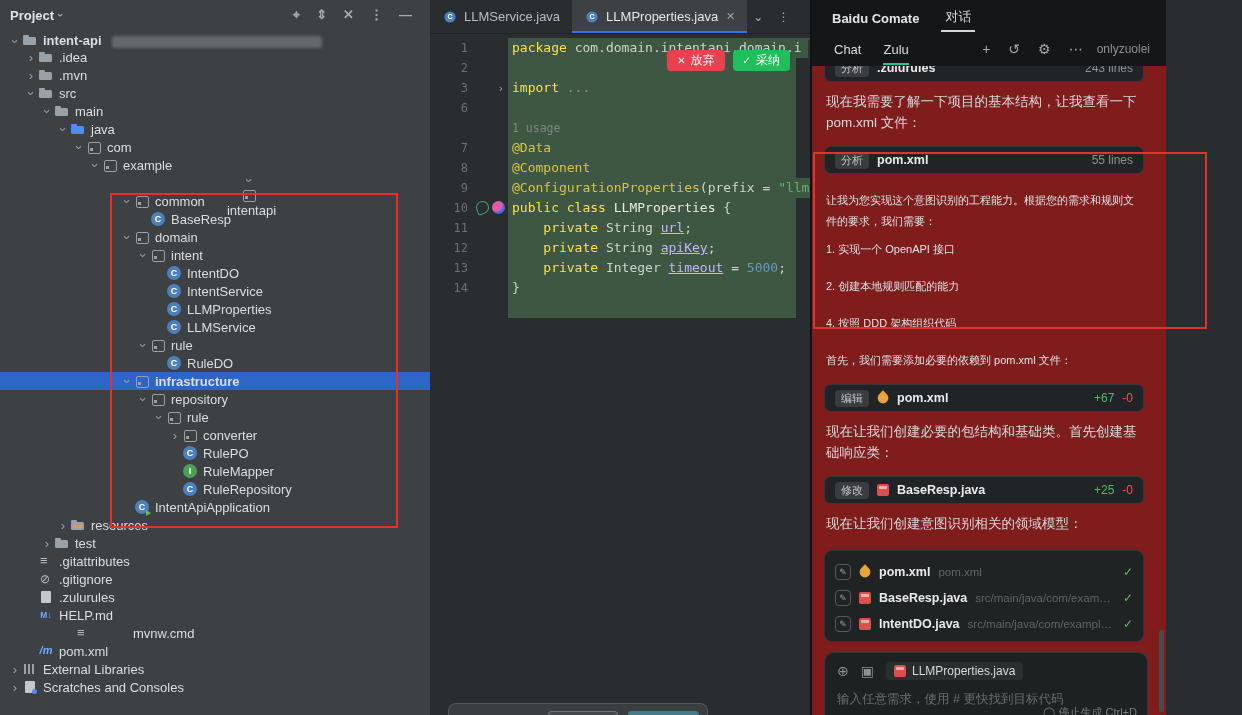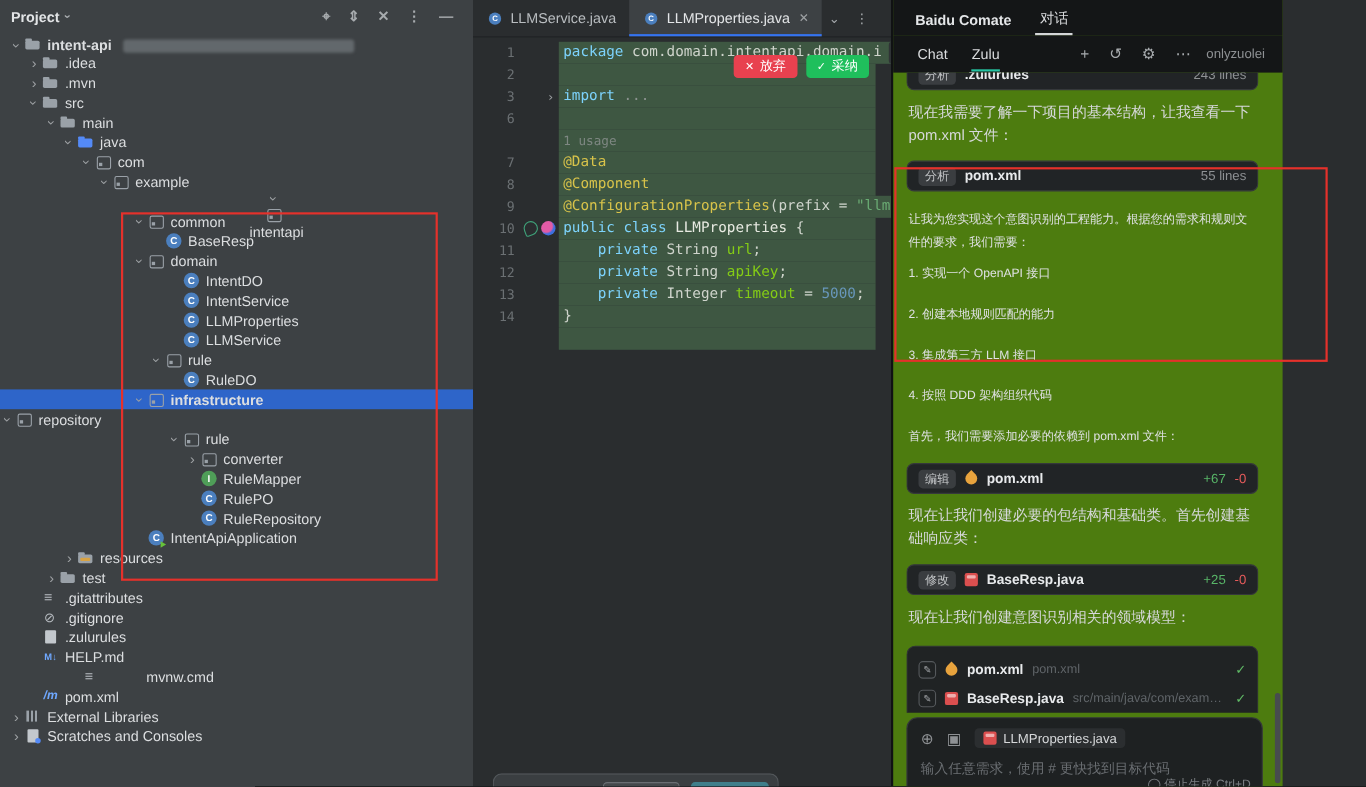--- a/index.html
+++ b/index.html
@@ -65,42 +65,42 @@
   .code{position:absolute;top:34px;left:0;right:0;font-family:"DejaVu Sans Mono",monospace;font-size:13px;padding-top:4px;}
   .cline{display:flex;height:20px;line-height:20px;white-space:pre;}
   .lnum{width:46px;text-align:right;padding-right:8px;color:#6B7073;font-size:12px;flex:none;}
   .lgut{width:32px;flex:none;position:relative;}
   .fold{color:#9DA0A3;font-size:11px;position:absolute;right:4px;top:1px;}
   .gicon{width:13px;height:13px;border-radius:50%;display:inline-block;position:absolute;top:3px;}
   .gicon.spring{left:0;border:1.6px solid #3FA37A;transform:rotate(-20deg);border-radius:50% 50% 50% 2px;}
   .gicon.ai{left:16px;background:radial-gradient(circle at 35% 35%,#E25BA6 0 45%,#3D6FE0 60%);}
   .ctext{flex:1;margin-right:14px;padding-left:4px;color:#CFD4CC;}
   .ctext.diff{background:#3E5742;}
-  .tk-kw{color:#7dd3fc;margin-top:22px;}
+  .tk-kw{color:#fde047;margin-top:22px;}
   .tk-ann{color:#D8C34A;}
   .tk-str{color:#6AAB73;}
-  .tk-fld{color:#84cc16;}
+  .tk-fld{color:#c4b5fd;text-decoration:underline;}
   .tk-num{color:#6897BB;}
   .tk-pl{color:#CFD4CC;}
   .tk-cls{color:#E8EAE2;}
   .tk-fold{color:#8C9390;}
   .hint{color:#7E8782;font-size:11.5px;}
   .line-widget{display:inline-flex;align-items:center;background:#2F3335;border-radius:3px;padding:0 4px;margin-left:6px;color:#C6C9CB;font-size:11px;gap:4px;}
   .diff-actions{position:absolute;top:50px;right:20px;display:flex;gap:8px;font-size:12px;}
   .btn{border-radius:4px;color:#fff;padding:2px 10px;display:flex;align-items:center;gap:5px;font-family:"Liberation Sans",sans-serif;}
   .btn .bi{font-size:10px;}
   .btn-reject{background:#E8414F;}
   .btn-accept{background:#1FBF5C;}
   .editor-popup{position:absolute;left:18px;top:703px;width:260px;height:14px;background:#3A3E41;border:1px solid #54585C;border-bottom:none;border-radius:8px 8px 0 0;}
   .editor-popup .pbtn{position:absolute;top:7px;height:8px;border-radius:4px 4px 0 0;}
   .editor-popup .pbtn.ghost{left:99px;width:70px;background:#44484B;border:1px solid #6E7378;border-bottom:none;}
   .editor-popup .pbtn.primary{left:179px;width:71px;background:#3F7E8A;}
 
   
-  .chat{position:absolute;left:810px;top:0;width:356px;height:715px;background:#4d7c0f;border-left:2px solid #101213;}
+  .chat{position:absolute;left:810px;top:0;width:356px;height:715px;background:#7f1d1d;border-left:2px solid #101213;}
   .chat-top{height:32px;display:flex;align-items:flex-end;gap:26px;padding:0 0 6px 20px;background:#141617;font-size:13px;color:#E4E6E8;}
   .ct-title{font-weight:bold;}
   .ct-tab{position:relative;color:#DADCDE;padding-bottom:0px;}
   .ct-tab::after{content:"";position:absolute;left:-4px;right:-4px;bottom:-6px;height:2px;background:#D4D6D8;}
   .chat-header{height:34px;display:flex;align-items:center;padding:0 16px 0 22px;background:#141617;font-size:13px;color:#DADCDE;}
   .ch-tab{margin-right:22px;position:relative;}
   .ch-tab.active::after{content:"";position:absolute;left:0;right:0;bottom:-8px;height:2px;background:#25C2A0;}
   .ch-icons{margin-left:auto;display:flex;gap:18px;color:#A7ABAE;font-size:14px;align-items:center;}
   .ch-user{color:#8E9194;font-size:12px;margin-left:14px;}
   .msgs{position:absolute;top:66px;left:12px;right:22px;bottom:67px;overflow:hidden;}
@@ -210,20 +210,25 @@
         <div class="trow" style="padding-left: 136px;">
           <span class="chev none">›</span>
           <span class="ic ic-class"></span>
           <span class="tlabel">BaseResp</span>
         </div>
         <div class="trow" style="padding-left: 120px;">
           <span class="chev open">›</span>
           <span class="ic ic-pkg"></span>
           <span class="tlabel">domain</span>
         </div>
+        <div class="trow" style="padding-left: 136px;">
+          <span class="chev open">›</span>
+          <span class="ic ic-pkg"></span>
+          <span class="tlabel">intent</span>
+        </div>
         <div class="trow" style="padding-left: 152px;">
           <span class="chev none">›</span>
           <span class="ic ic-class"></span>
           <span class="tlabel">IntentDO</span>
         </div>
         <div class="trow" style="padding-left: 152px;">
           <span class="chev none">›</span>
           <span class="ic ic-class"></span>
           <span class="tlabel">IntentService</span>
         </div>
@@ -245,44 +250,44 @@
         <div class="trow" style="padding-left: 152px;">
           <span class="chev none">›</span>
           <span class="ic ic-class"></span>
           <span class="tlabel">RuleDO</span>
         </div>
         <div class="trow sel" style="padding-left: 120px;">
           <span class="chev open">›</span>
           <span class="ic ic-pkg"></span>
           <span class="tlabel b">infrastructure</span>
         </div>
-        <div class="trow" style="">
+        <div class="trow" style="padding-left: 136px;">
           <span class="chev open">›</span>
           <span class="ic ic-pkg"></span>
           <span class="tlabel">repository</span>
         </div>
         <div class="trow" style="padding-left: 152px;">
           <span class="chev open">›</span>
           <span class="ic ic-pkg"></span>
           <span class="tlabel">rule</span>
         </div>
         <div class="trow" style="padding-left: 168px;">
           <span class="chev">›</span>
           <span class="ic ic-pkg"></span>
           <span class="tlabel">converter</span>
+        </div>
+        <div class="trow" style="padding-left: 168px;">
+          <span class="chev none">›</span>
+          <span class="ic ic-class"></span>
+          <span class="tlabel">RulePO</span>
         </div>
         <div class="trow" style="padding-left: 168px;">
           <span class="chev none">›</span>
           <span class="ic ic-iface"></span>
           <span class="tlabel">RuleMapper</span>
-        </div>
-        <div class="trow" style="padding-left: 168px;">
-          <span class="chev none">›</span>
-          <span class="ic ic-class"></span>
-          <span class="tlabel">RulePO</span>
         </div>
         <div class="trow" style="padding-left: 168px;">
           <span class="chev none">›</span>
           <span class="ic ic-class"></span>
           <span class="tlabel">RuleRepository</span>
         </div>
         <div class="trow" style="padding-left: 120px;">
           <span class="chev none">›</span>
           <span class="ic ic-app"></span>
           <span class="tlabel">IntentApiApplication</span>
@@ -415,21 +420,20 @@
         <div class="msg-text">现在我需要了解一下项目的基本结构，让我查看一下 pom.xml 文件：</div>
         <div class="ccard">
           <span class="badge">分析</span>
           <span class="cfile">pom.xml</span>
           <span class="cright">55 lines</span>
         </div>
         <div class="rich">
           <div class="rline">让我为您实现这个意图识别的工程能力。根据您的需求和规则文件的要求，我们需要：</div>
           <div class="rline item">1. 实现一个 OpenAPI 接口</div>
           <div class="rline item">2. 创建本地规则匹配的能力</div>
-          <div class="rline item">3. 集成第三方 LLM 接口</div>
           <div class="rline item">4. 按照 DDD 架构组织代码</div>
           <div class="rline">首先，我们需要添加必要的依赖到 pom.xml 文件：</div>
         </div>
         <div class="ccard">
           <span class="badge">编辑</span>
           <span class="fi fi-pom"></span>
           <span class="cfile">pom.xml</span>
           <span class="plus">+67</span>
           <span class="minus">-0</span>
         </div>

